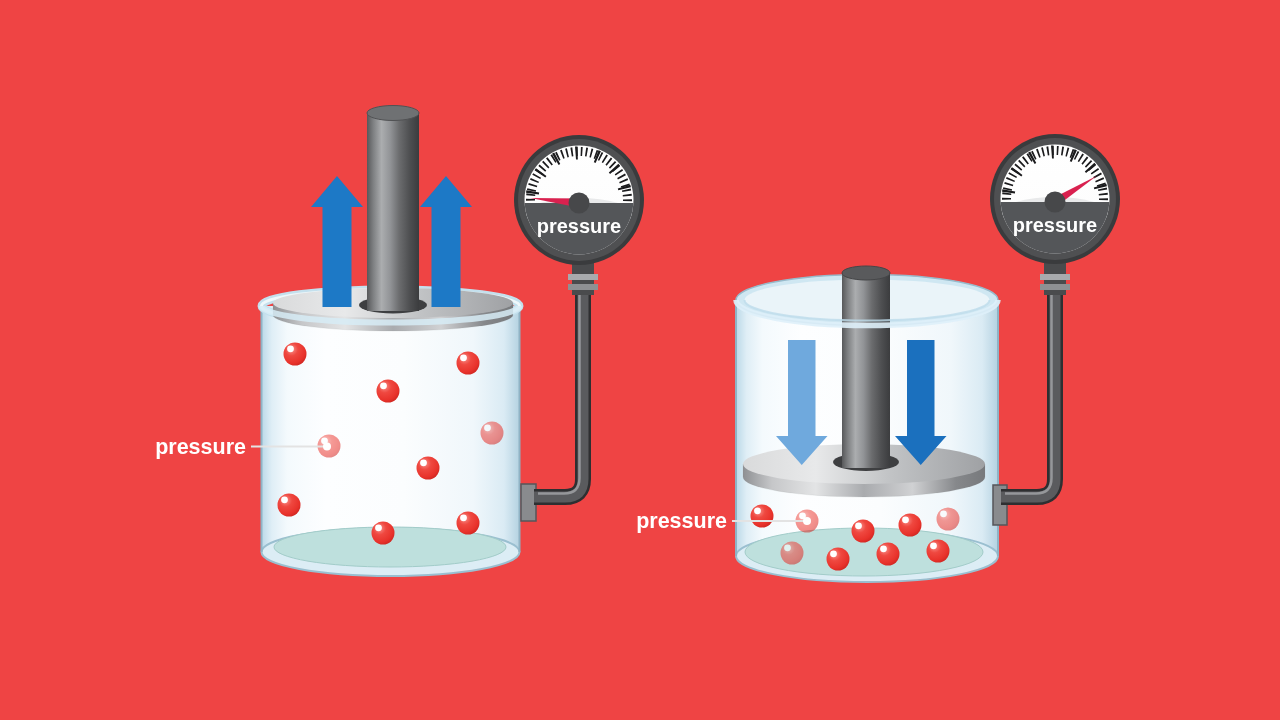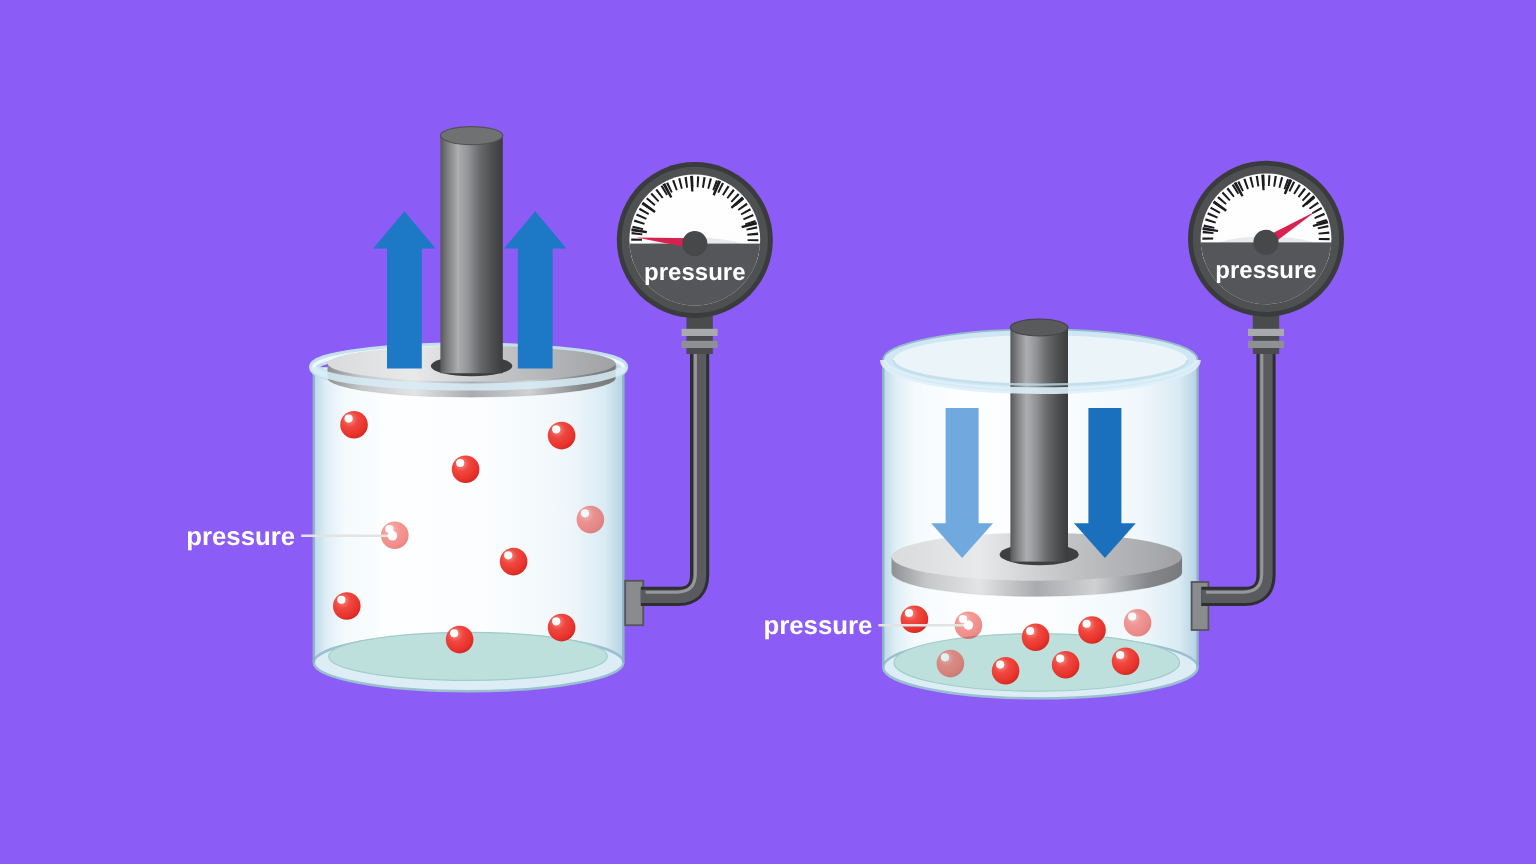--- a/index.html
+++ b/index.html
@@ -1,16 +1,16 @@
 <!DOCTYPE html>
 <html><head>
 <meta charset="utf-8">
 <style>
   html,body{margin:0;padding:0;background:#000;width:1280px;height:720px;overflow:hidden;}
-  .stage{position:relative;width:1280px;height:720px;background:#8b5cf6;}
+  .stage{position:relative;width:1280px;height:720px;background:#ef4444;}
   svg{position:absolute;left:0;top:0;}
   text{font-family:"Liberation Sans","DejaVu Sans",sans-serif;font-weight:700;}
   .scene-label{font-size:21.5px;fill:#ffffff;}
   .gauge-label{font-size:20px;fill:#ffffff;}
 </style>
 </head>
 <body>
 
 <div class="stage">
 <svg width="1280" height="720" viewBox="0 0 1280 720">

